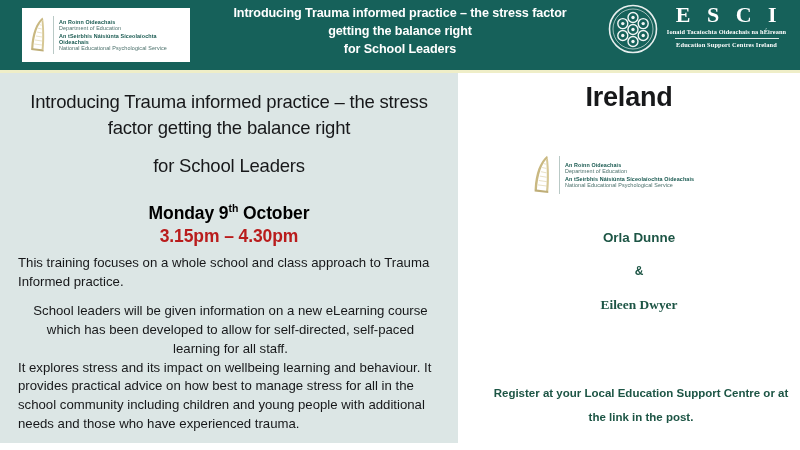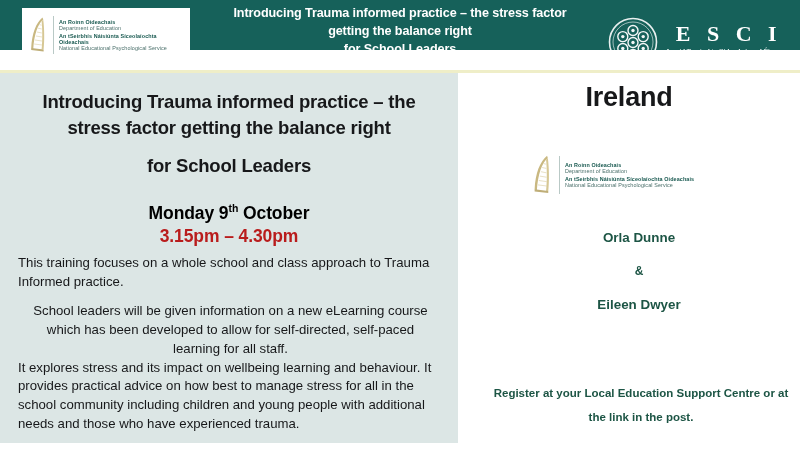--- a/index.html
+++ b/index.html
@@ -18,21 +18,21 @@
     width: 800px;
     height: 450px;
     background: #ffffff;
   }
 
   
   .header {
     position: absolute;
     left: 0; top: 0;
     width: 800px;
-    height: 50px;
+    height: 70px;
     background: #16615a;
     box-sizing: border-box;
   }
   .header-underline {
     position: absolute;
     left: 0; top: 70px;
     width: 800px;
     height: 3px;
     background: #efeec8;
   }
@@ -89,24 +89,24 @@
     font-weight: bold;
     line-height: 1.42;
     letter-spacing: -0.1px;
   }
   .header-title .ln2,
   .header-title .ln3 { display: block; }
 
   
   .esci {
     position: absolute;
-    left: 608px; top: 12px;
+    left: 608px; top: 4px;
     width: 180px; height: 55px;
     display: flex;
-    align-items: flex-end;
+    align-items: flex-start;
   }
   .esci-mark {
     flex: 0 0 auto;
     width: 50px; height: 50px;
     margin-right: 7px;
   }
   .esci-text { flex: 1 1 auto; text-align: center; }
   .esci-wordmark {
     font-family: "Liberation Serif", serif;
     font-size: 22px;
@@ -144,21 +144,21 @@
     left: 0; top: 73px;
     width: 458px;
     height: 370px;
     background: #dce6e5;
     box-sizing: border-box;
     padding: 12px 12px 0 12px;
   }
   .lp-title {
     text-align: center;
     font-size: 18.5px;
-    font-weight: bold;
+    font-weight: normal;
     color: #17181a;
     line-height: 1.42;
     margin: 4px 6px 0 6px;
     letter-spacing: -0.2px;
   }
   .lp-title .t3 {
     display: block;
     margin-top: 11px;
   }
   .lp-date {
@@ -232,21 +232,21 @@
   }
   .rp-name {
     font-size: 13.4px;
     font-weight: bold;
     color: #1d5545;
     line-height: 1;
     margin-bottom: 21px;
     padding-left: 20px;
   }
   .rp-name.amp { font-size: 12px; }
-  .rp-name.last { margin-bottom: 12px; }
+  .rp-name.last { margin-bottom: 12px; font-family: Liberation Serif, serif; }
   .rp-register {
     position: absolute;
     left: 26px; top: 308px;
     width: 314px;
     text-align: center;
     font-size: 11.5px;
     font-weight: bold;
     color: #1d5545;
     line-height: 2.1;
   }

